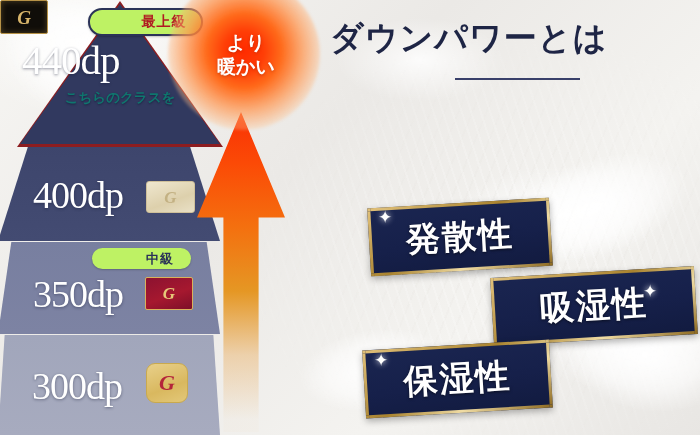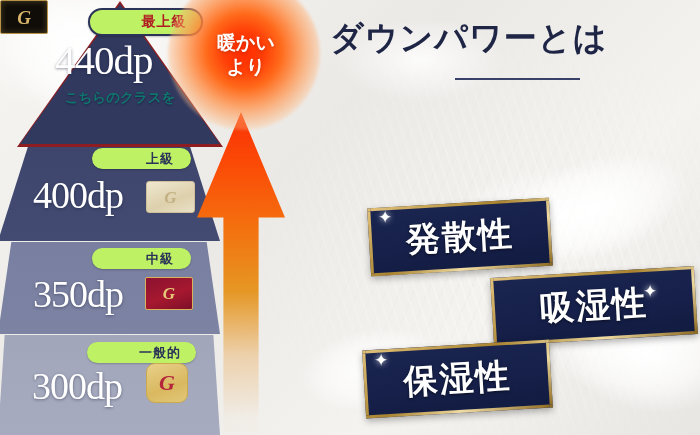--- a/index.html
+++ b/index.html
@@ -130,51 +130,49 @@
   <div class="feather" style="left:300px;top:330px;width:150px;height:80px;transform:rotate(-8deg);"></div>
   <div class="feather" style="left:0px;top:0px;width:170px;height:120px;transform:rotate(22deg);"></div>
 
   <div class="tier t-300"></div>
   <div class="tier t-350"></div>
   <div class="tier t-400"></div>
   <div class="tier t-top-out"></div>
   <div class="tier t-top"></div>
 
   <div class="pill pill-top">最上級</div>
-  <div class="dp" style="left:22px;top:36px;font-size:41px;margin-left:33px;">440dp</div>
+  <div class="dp" style="left:22px;top:36px;font-size:41px;">440dp</div>
   <div class="logo logo440">
     <span class="gmark" style="font-size:19px;color:#d8b56a;">G</span>
   </div>
   <div class="deliver">
     <div>こちらのクラスを</div>
   </div>
 
-  <div class="pill pill-sub" style="left:92px;top:148px;width:62px;">上級</div>
   <div class="dp" style="left:33px;top:173px;font-size:38px;">400dp</div>
   <div class="logo logo400" style="left:146px;top:181px;">
     <span class="gmark" style="font-size:17px;color:#c3b183;">G</span>
   </div>
 
   <div class="pill pill-sub" style="left:92px;top:248px;width:62px;">中級</div>
   <div class="dp" style="left:33px;top:272px;font-size:38px;">350dp</div>
   <div class="logo logo350" style="left:145px;top:277px;">
     <span class="gmark" style="font-size:17px;color:#e6c879;">G</span>
   </div>
 
-  <div class="pill pill-sub" style="left:87px;top:342px;width:72px;">一般的</div>
   <div class="dp" style="left:32px;top:364px;font-size:38px;">300dp</div>
   <div class="logo logo300" style="left:146px;top:363px;">
     <span class="gmark" style="font-size:22px;color:#b4243a;">G</span>
   </div>
 
   <div class="arrow"></div>
   <div class="glow"></div>
   <div class="warm">
+    <div>より</div>
     <div>暖かい</div>
-    <div>より</div>
   </div>
 
   <div class="title">ダウンパワーとは</div>
   <div class="divider"></div>
   <div class="lead">
   </div>
 
   <div class="plate p1">
     <span>発散性</span>
   </div>

